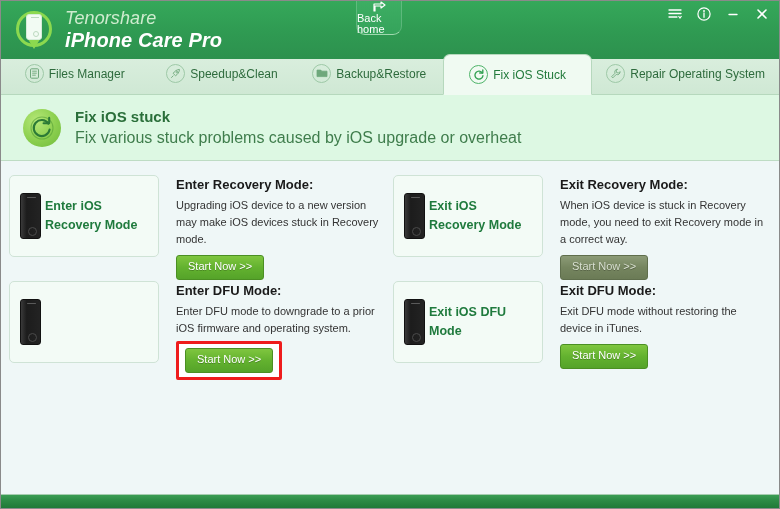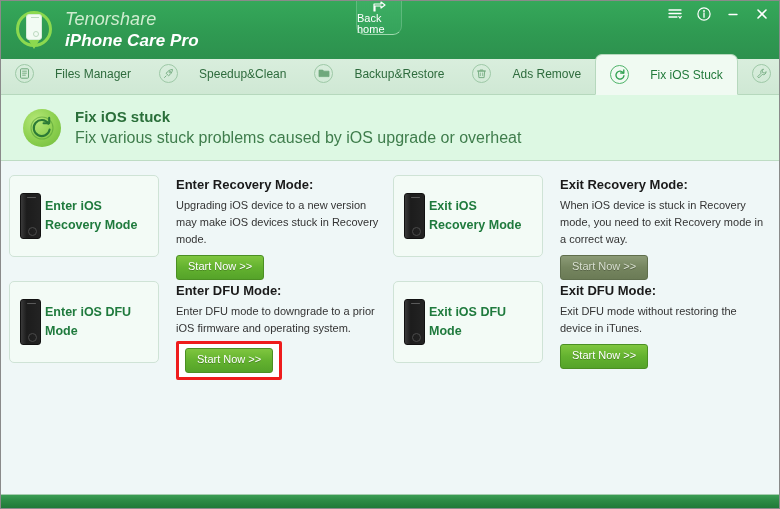--- a/index.html
+++ b/index.html
@@ -94,21 +94,21 @@
     margin-left: 11px;
     line-height: 1.18;
   }
   .brand-line1 {
     font-size: 18px;
     color: #cfeccf;
     font-style: italic;
     letter-spacing: .1px;
   }
   .brand-line2 {
-    font-size: 17px;
+    font-size: 20px;
     color: #ffffff;
     font-weight: bold;
     font-style: italic;
     letter-spacing: .1px;
   }
 
   .back-home {
     position: absolute;
     left: 355px;
     top: 0;
@@ -159,21 +159,21 @@
     display: flex;
     align-items: flex-end;
   }
 
   .tab {
     position: relative;
     height: 41px;
     display: flex;
     align-items: center;
     justify-content: center;
-    gap: 21px;
+    gap: 5px;
     padding: 0 14px;
     cursor: pointer;
     flex: 1 1 0;
     font-size: 12px;
     color: #2e6b3d;
     border-radius: 7px 7px 0 0;
   }
   .tab.active {
     background: #f0faf2;
     border: 1px solid #b6d8bd;
@@ -440,30 +440,20 @@
 
     <div class="tab">
       <span class="tab-icon">
         <svg width="12" height="11" viewBox="0 0 12 11">
           <path d="M1 3.2 V8.6 H11 V3.2 H5.8 L4.8 2.1 H1 Z" fill="currentColor" stroke="currentColor" stroke-width="0.8" stroke-linejoin="round"></path>
         </svg>
       </span>
       <span class="tab-label">Backup&amp;Restore</span>
     </div>
 
-    <div class="tab">
-      <span class="tab-icon">
-        <svg width="11" height="11" viewBox="0 0 11 11">
-          <path d="M2.3 3 H8.7 L8.1 9.6 H2.9 Z" fill="none" stroke="currentColor" stroke-width="0.9" stroke-linejoin="round"></path>
-          <path d="M1.4 3 H9.6 M4.3 2 H6.7" stroke="currentColor" stroke-width="0.9" stroke-linecap="round"></path>
-          <path d="M4.3 4.6 V8 M6.7 4.6 V8" stroke="currentColor" stroke-width="0.75"></path>
-        </svg>
-      </span>
-      <span class="tab-label">Ads Remove</span>
-    </div>
 
     <div class="tab active">
       <span class="tab-icon">
         <svg width="12" height="12" viewBox="0 0 12 12">
           <path d="M9.4 4.1 A4 4 0 1 0 9.9 6.8" fill="none" stroke="currentColor" stroke-width="1.4" stroke-linecap="round"></path>
           <path d="M6.7 4 H9.8 V1" fill="none" stroke="currentColor" stroke-width="1.4" stroke-linecap="round" stroke-linejoin="round"></path>
         </svg>
       </span>
       <span class="tab-label">Fix iOS Stuck</span>
     </div>
@@ -519,21 +509,20 @@
           <div class="info-desc">When iOS device is stuck in Recovery mode, you need to exit Recovery mode in a correct way.</div>
           <div class="btn-wrap">
             <span class="start-btn disabled">Start Now &gt;&gt;</span>
           </div>
         </div>
       </div>
 
       <div class="cell">
         <div class="device-panel">
           <div class="phone"></div>
-          <div class="device-label">Enter iOS DFU Mode</div>
         </div>
         <div class="info">
           <div class="info-title">Enter DFU Mode:</div>
           <div class="info-desc">Enter DFU mode to downgrade to a prior iOS firmware and operating system.</div>
           <div class="btn-wrap highlighted">
             <span class="start-btn">Start Now &gt;&gt;</span>
           </div>
         </div>
       </div>
 

